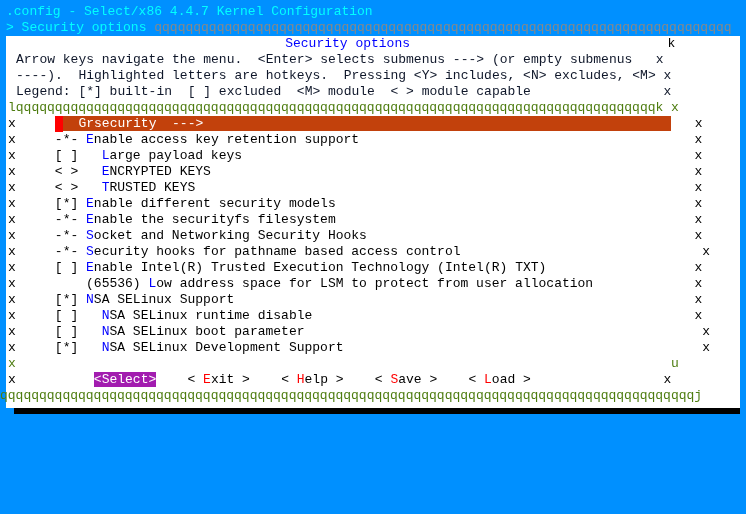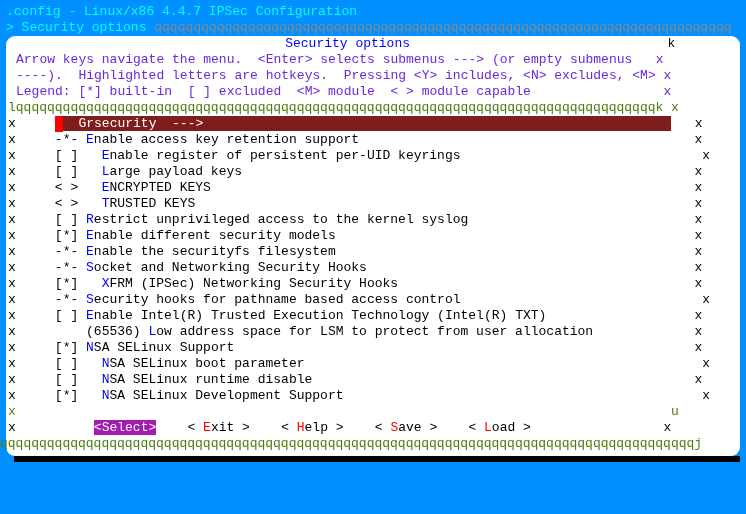--- a/index.html
+++ b/index.html
@@ -24,48 +24,47 @@
     color: #00ffff;
     white-space: pre;
   }
   .breadcrumb .gray { color: #888; }
   .panel {
     background: #fff;
     color: #000;
     margin: 0;
     padding: 0 4px 4px 22px;
     position: relative;
-    border-radius: 9px;
   }
   .panel-title {
     color: #0000ff;
     text-align: center;
     white-space: pre;
     padding-left: 0;
     margin-left: -22px;
   }
   .help {
     white-space: pre;
-    color: #6d28d9;
+    color: #0f172a;
     margin-left: -12px;
   }
   .border-line {
     white-space: pre;
     color: #4d7c0f;
     margin-left: -20px;
   }
   .item-row {
     white-space: pre;
     color: #000;
     margin-left: -20px;
   }
   .item-row .brk { color: #000; }
   .item-row .hot { color: #0000ff; }
   .item-row .sel {
-    background: #7f1d1d;
+    background: #c2410c;
     color: #fff;
     text-align: center;
   }
   .item-row .sel-red {
     background: #ff0000;
     color: #fff;
     display: inline-block;
     width: 8px;
   }
   .item-row .m { color: #008000; }
@@ -82,48 +81,45 @@
   .shadow {
     color: #000;
     white-space: pre;
     margin-left: 8px;
   }
 </style>
 </head>
 <body>
 
 <div class="screen">
-  <div class="title-line"><span>.config - Linux/x86 4.4.7 IPSec Configuration</span></div>
+  <div class="title-line"><span>.config - Select/x86 4.4.7 Kernel Configuration</span></div>
   <div class="breadcrumb"><span>&gt; </span><span>Security options</span><span class="gray"> qqqqqqqqqqqqqqqqqqqqqqqqqqqqqqqqqqqqqqqqqqqqqqqqqqqqqqqqqqqqqqqqqqqqqqqqqq</span></div>
 
   <div class="panel">
     <div class="panel-title">                            <span>Security options</span>                                 <span style="color:#000">k</span></div>
     <div class="help">Arrow keys navigate the menu.  &lt;Enter&gt; selects submenus ---&gt; (or empty submenus   x</div>
     <div class="help">----).  Highlighted letters are hotkeys.  Pressing &lt;Y&gt; includes, &lt;N&gt; excludes, &lt;M&gt; x</div>
     <div class="help">Legend: [*] built-in  [ ] excluded  &lt;M&gt; module  &lt; &gt; module capable                 x</div>
     <div class="border-line">lqqqqqqqqqqqqqqqqqqqqqqqqqqqqqqqqqqqqqqqqqqqqqqqqqqqqqqqqqqqqqqqqqqqqqqqqqqqqqqqqqqk x</div>
 
     <div id="menu-items">
         <div class="item-row"><span class="">x</span>     <span class="sel-red">&nbsp;</span><span class="sel">  Grsecurity  ---&gt;                                                            </span>   <span>x</span></div>
         <div class="item-row"><span class="">x</span>     <span class="brk">-*-</span> <span class="hot">E</span>nable access key retention support                                           <span>x</span></div>
-        <div class="item-row"><span class="">x</span>     <span class="brk">[ ]</span>   <span class="hot">E</span>nable register of persistent per-UID keyrings                               <span>x</span></div>
         <div class="item-row"><span class="">x</span>     <span class="brk">[ ]</span>   <span class="hot">L</span>arge payload keys                                                          <span>x</span></div>
         <div class="item-row"><span class="">x</span>     <span class="brk">&lt; &gt;</span>   <span class="hot">E</span>NCRYPTED KEYS                                                              <span>x</span></div>
         <div class="item-row"><span class="">x</span>     <span class="brk">&lt; &gt;</span>   <span class="hot">T</span>RUSTED KEYS                                                                <span>x</span></div>
-        <div class="item-row"><span class="">x</span>     <span class="brk">[ ]</span> <span class="hot">R</span>estrict unprivileged access to the kernel syslog                             <span>x</span></div>
         <div class="item-row"><span class="">x</span>     <span class="brk">[*]</span> <span class="hot">E</span>nable different security models                                              <span>x</span></div>
         <div class="item-row"><span class="">x</span>     <span class="brk">-*-</span> <span class="hot">E</span>nable the securityfs filesystem                                              <span>x</span></div>
         <div class="item-row"><span class="">x</span>     <span class="brk">-*-</span> <span class="hot">S</span>ocket and Networking Security Hooks                                          <span>x</span></div>
-        <div class="item-row"><span class="">x</span>     <span class="brk">[*]</span>   <span class="hot">X</span>FRM (IPSec) Networking Security Hooks                                      <span>x</span></div>
         <div class="item-row"><span class="">x</span>     <span class="brk">-*-</span> <span class="hot">S</span>ecurity hooks for pathname based access control                               <span>x</span></div>
         <div class="item-row"><span class="">x</span>     <span class="brk">[ ]</span> <span class="hot">E</span>nable Intel(R) Trusted Execution Technology (Intel(R) TXT)                   <span>x</span></div>
         <div class="item-row"><span class="">x</span>     <span class="brk">   </span> (65536) <span class="hot">L</span>ow address space for LSM to protect from user allocation             <span>x</span></div>
         <div class="item-row"><span class="">x</span>     <span class="brk">[*]</span> <span class="hot">N</span>SA SELinux Support                                                           <span>x</span></div>
+        <div class="item-row"><span class="">x</span>     <span class="brk">[ ]</span>   <span class="hot">N</span>SA SELinux runtime disable                                                 <span>x</span></div>
         <div class="item-row"><span class="">x</span>     <span class="brk">[ ]</span>   <span class="hot">N</span>SA SELinux boot parameter                                                   <span>x</span></div>
-        <div class="item-row"><span class="">x</span>     <span class="brk">[ ]</span>   <span class="hot">N</span>SA SELinux runtime disable                                                 <span>x</span></div>
         <div class="item-row"><span class="">x</span>     <span class="brk">[*]</span>   <span class="hot">N</span>SA SELinux Development Support                                              <span>x</span></div>
       </div>
 
     <div class="border-line">x                                                                                    <span>u</span></div>
 
     <div class="buttons"><span>x          </span><span class="sel-btn">&lt;Select&gt;</span>    <span class="btn"><span>&lt; </span><span class="hot">E</span><span>xit &gt;</span></span>    <span class="btn"><span>&lt; </span><span class="hot">H</span><span>elp &gt;</span></span>    <span class="btn"><span>&lt; </span><span class="hot">S</span><span>ave &gt;</span></span>    <span class="btn"><span>&lt; </span><span class="hot">L</span><span>oad &gt;</span></span><span>                 x</span></div>
 
     <div class="border-line" style="margin-left:-28px;">qqqqqqqqqqqqqqqqqqqqqqqqqqqqqqqqqqqqqqqqqqqqqqqqqqqqqqqqqqqqqqqqqqqqqqqqqqqqqqqqqqqqqqqqqj</div>
   </div>
   <div class="shadow" style="background:#000;height:6px;">                                                                                          </div>

